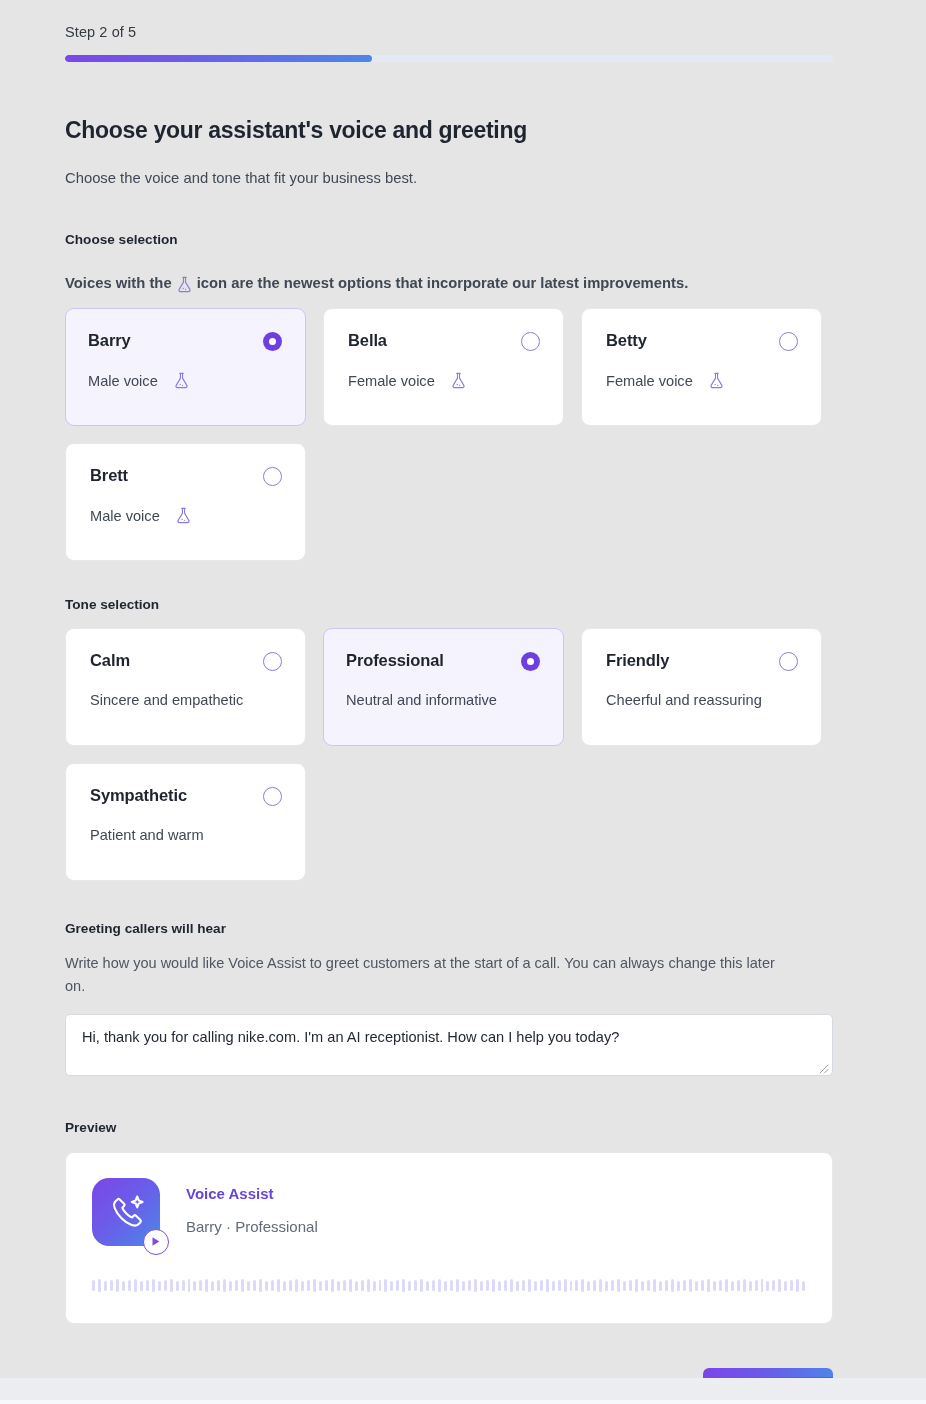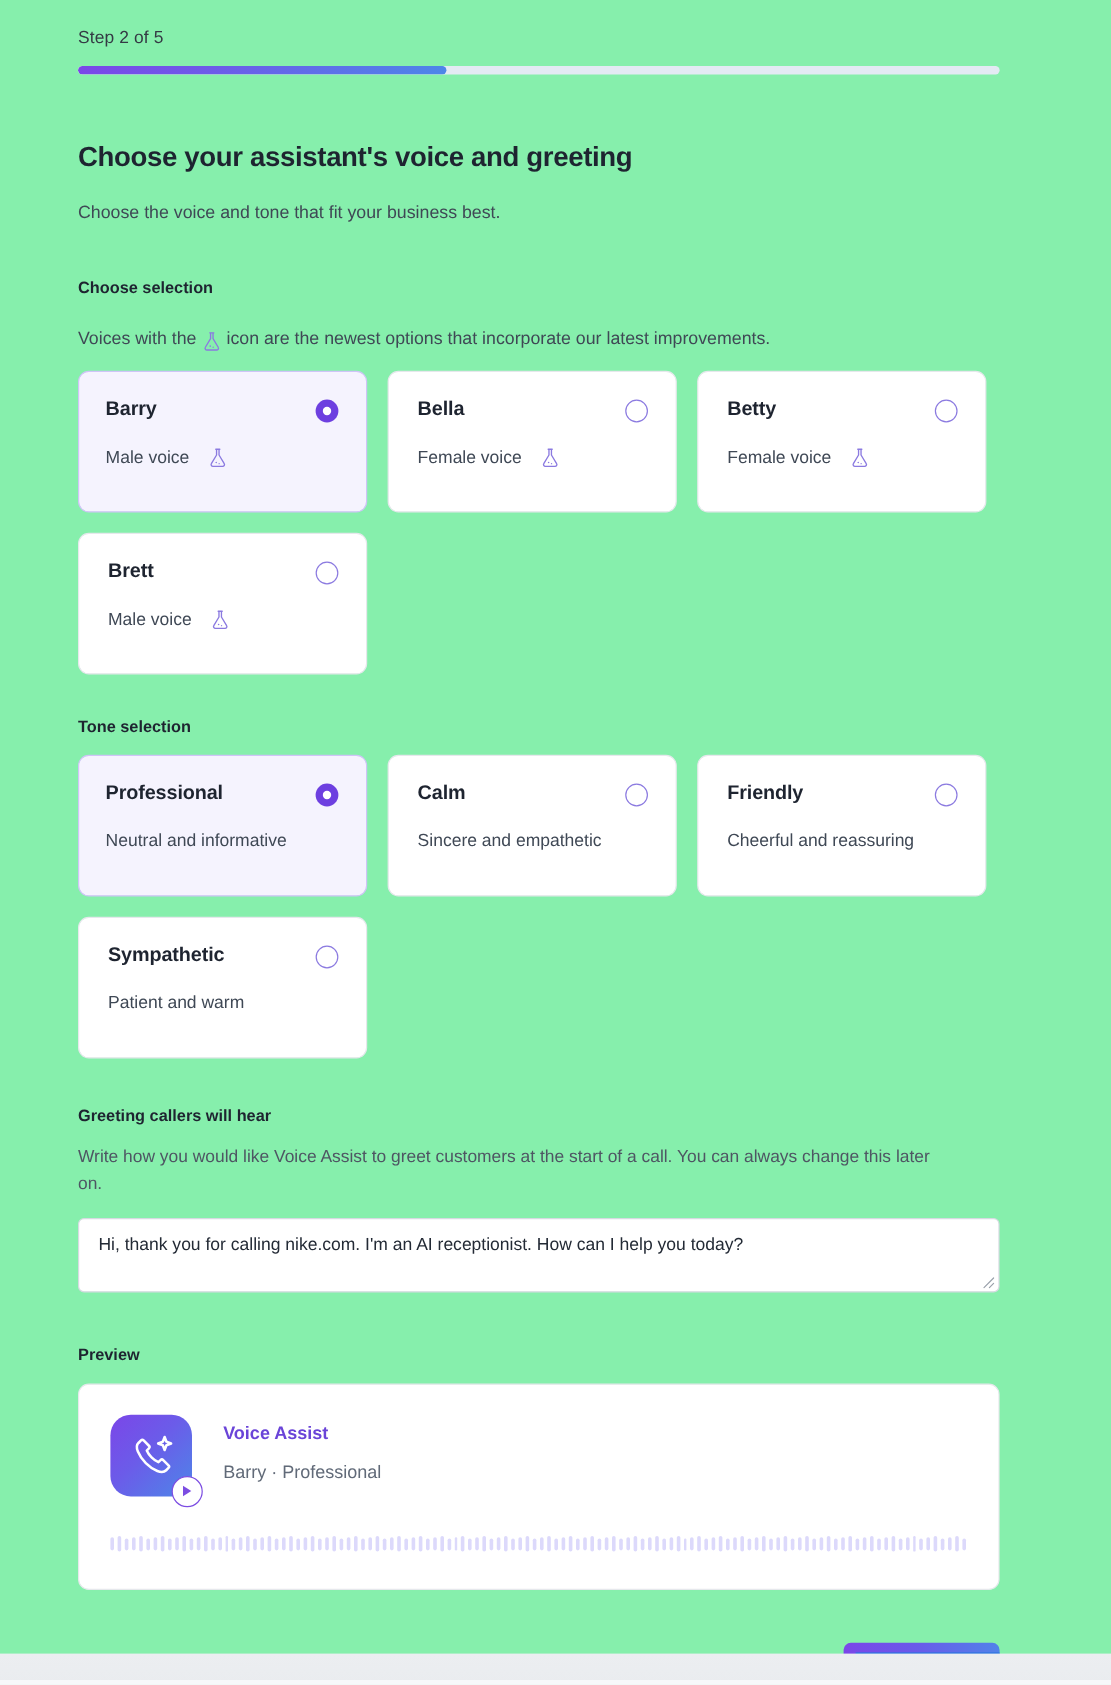--- a/index.html
+++ b/index.html
@@ -9,21 +9,21 @@
     height: 1404px;
     background: #f7f8fa;
     font-family: "Liberation Sans", sans-serif;
     -webkit-font-smoothing: antialiased;
   }
 
   #page {
     position: relative;
     width: 926px;
     height: 1400px;
-    background: #86efac;
+    background: #e5e5e5;
     overflow: hidden;
   }
 
   .wrap {
     position: absolute;
     left: 65px;
     top: 0;
     width: 768px;
   }
 
@@ -70,20 +70,21 @@
     color: #1e2430;
   }
   .voice-section-label { margin-top: 46px; }
   .section-help {
     margin-top: 27px;
     font-size: 14.8px;
     color: #3f4855;
     display: flex;
     align-items: center;
     gap: 0;
+    font-weight: bold;
   }
   .section-help .flask-inline { margin: 0 5px; position: relative; top: 2px; }
 
   
   .flask { display: inline-block; width: 15px; height: 17px; vertical-align: -3px; }
 
   
   .card-grid {
     margin-top: 17px;
     display: grid;
@@ -381,33 +382,33 @@
                 <circle cx="9.2" cy="14.2" r="0.6" fill="#8b7ae0"></circle>
               </svg>
             </span>
           </div>
           <span class="radio"></span>
         </div>
       </div>
 
     <div class="section-label tone-section-label">Tone selection</div>
     <div class="card-grid tone-grid" id="tone-grid">
+        <div class="opt-card">
+          <div class="opt-name">Calm</div>
+          <div class="opt-desc">
+            <span>Sincere and empathetic</span>
+          </div>
+          <span class="radio"></span>
+        </div>
         <div class="opt-card selected">
           <div class="opt-name">Professional</div>
           <div class="opt-desc">
             <span>Neutral and informative</span>
           </div>
           <span class="radio on"></span>
-        </div>
-        <div class="opt-card">
-          <div class="opt-name">Calm</div>
-          <div class="opt-desc">
-            <span>Sincere and empathetic</span>
-          </div>
-          <span class="radio"></span>
         </div>
         <div class="opt-card">
           <div class="opt-name">Friendly</div>
           <div class="opt-desc">
             <span>Cheerful and reassuring</span>
           </div>
           <span class="radio"></span>
         </div>
         <div class="opt-card">
           <div class="opt-name">Sympathetic</div>

